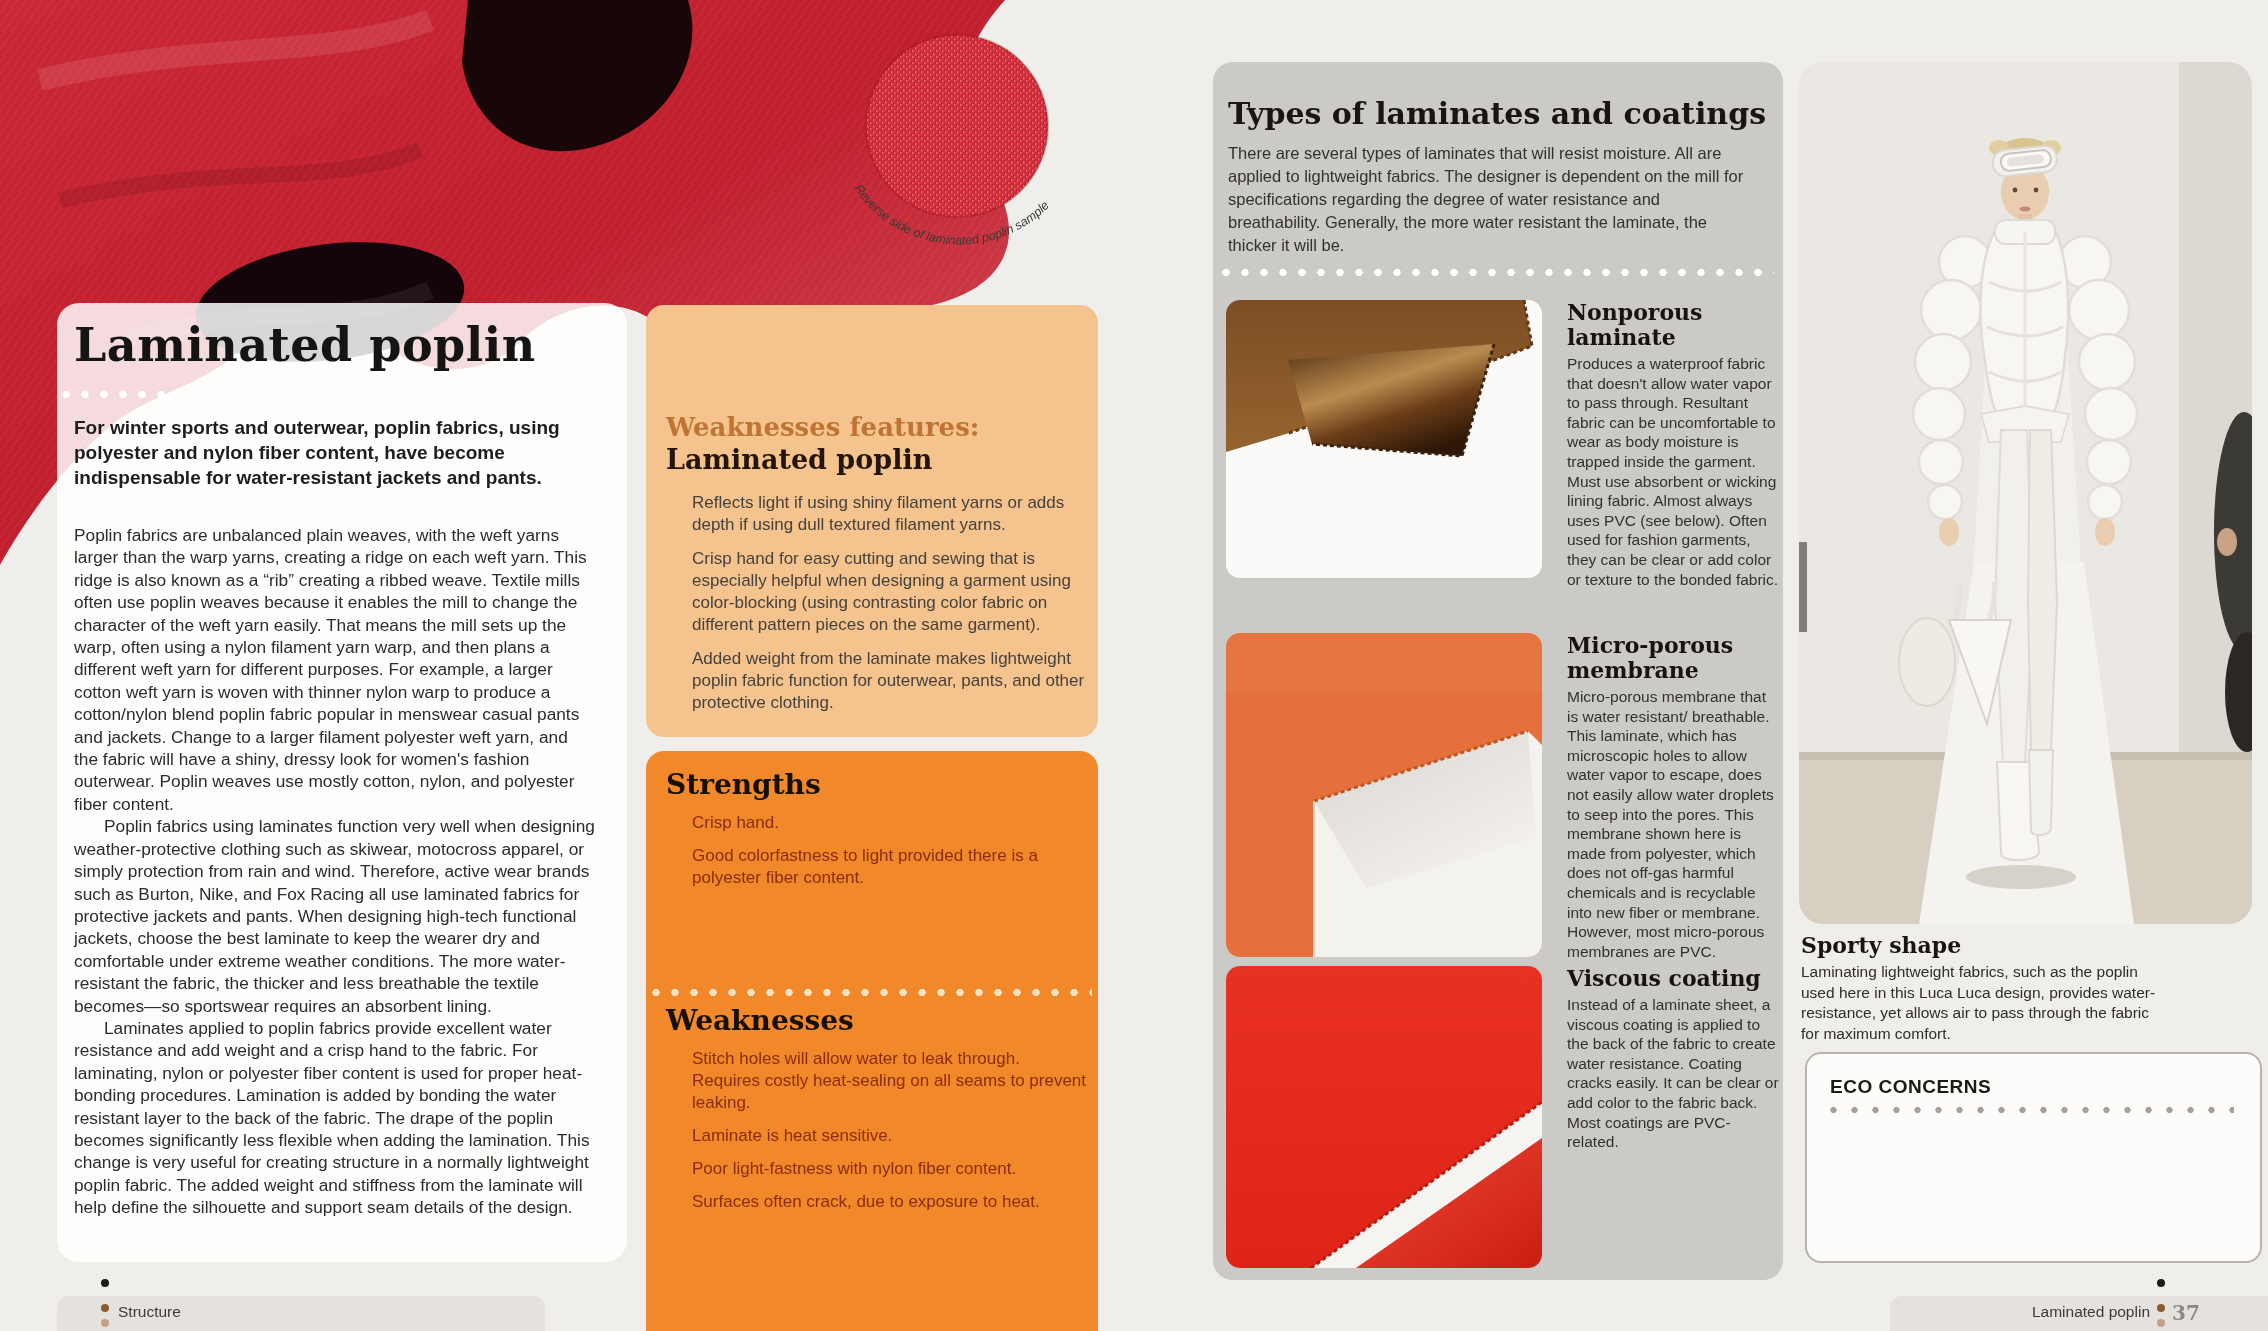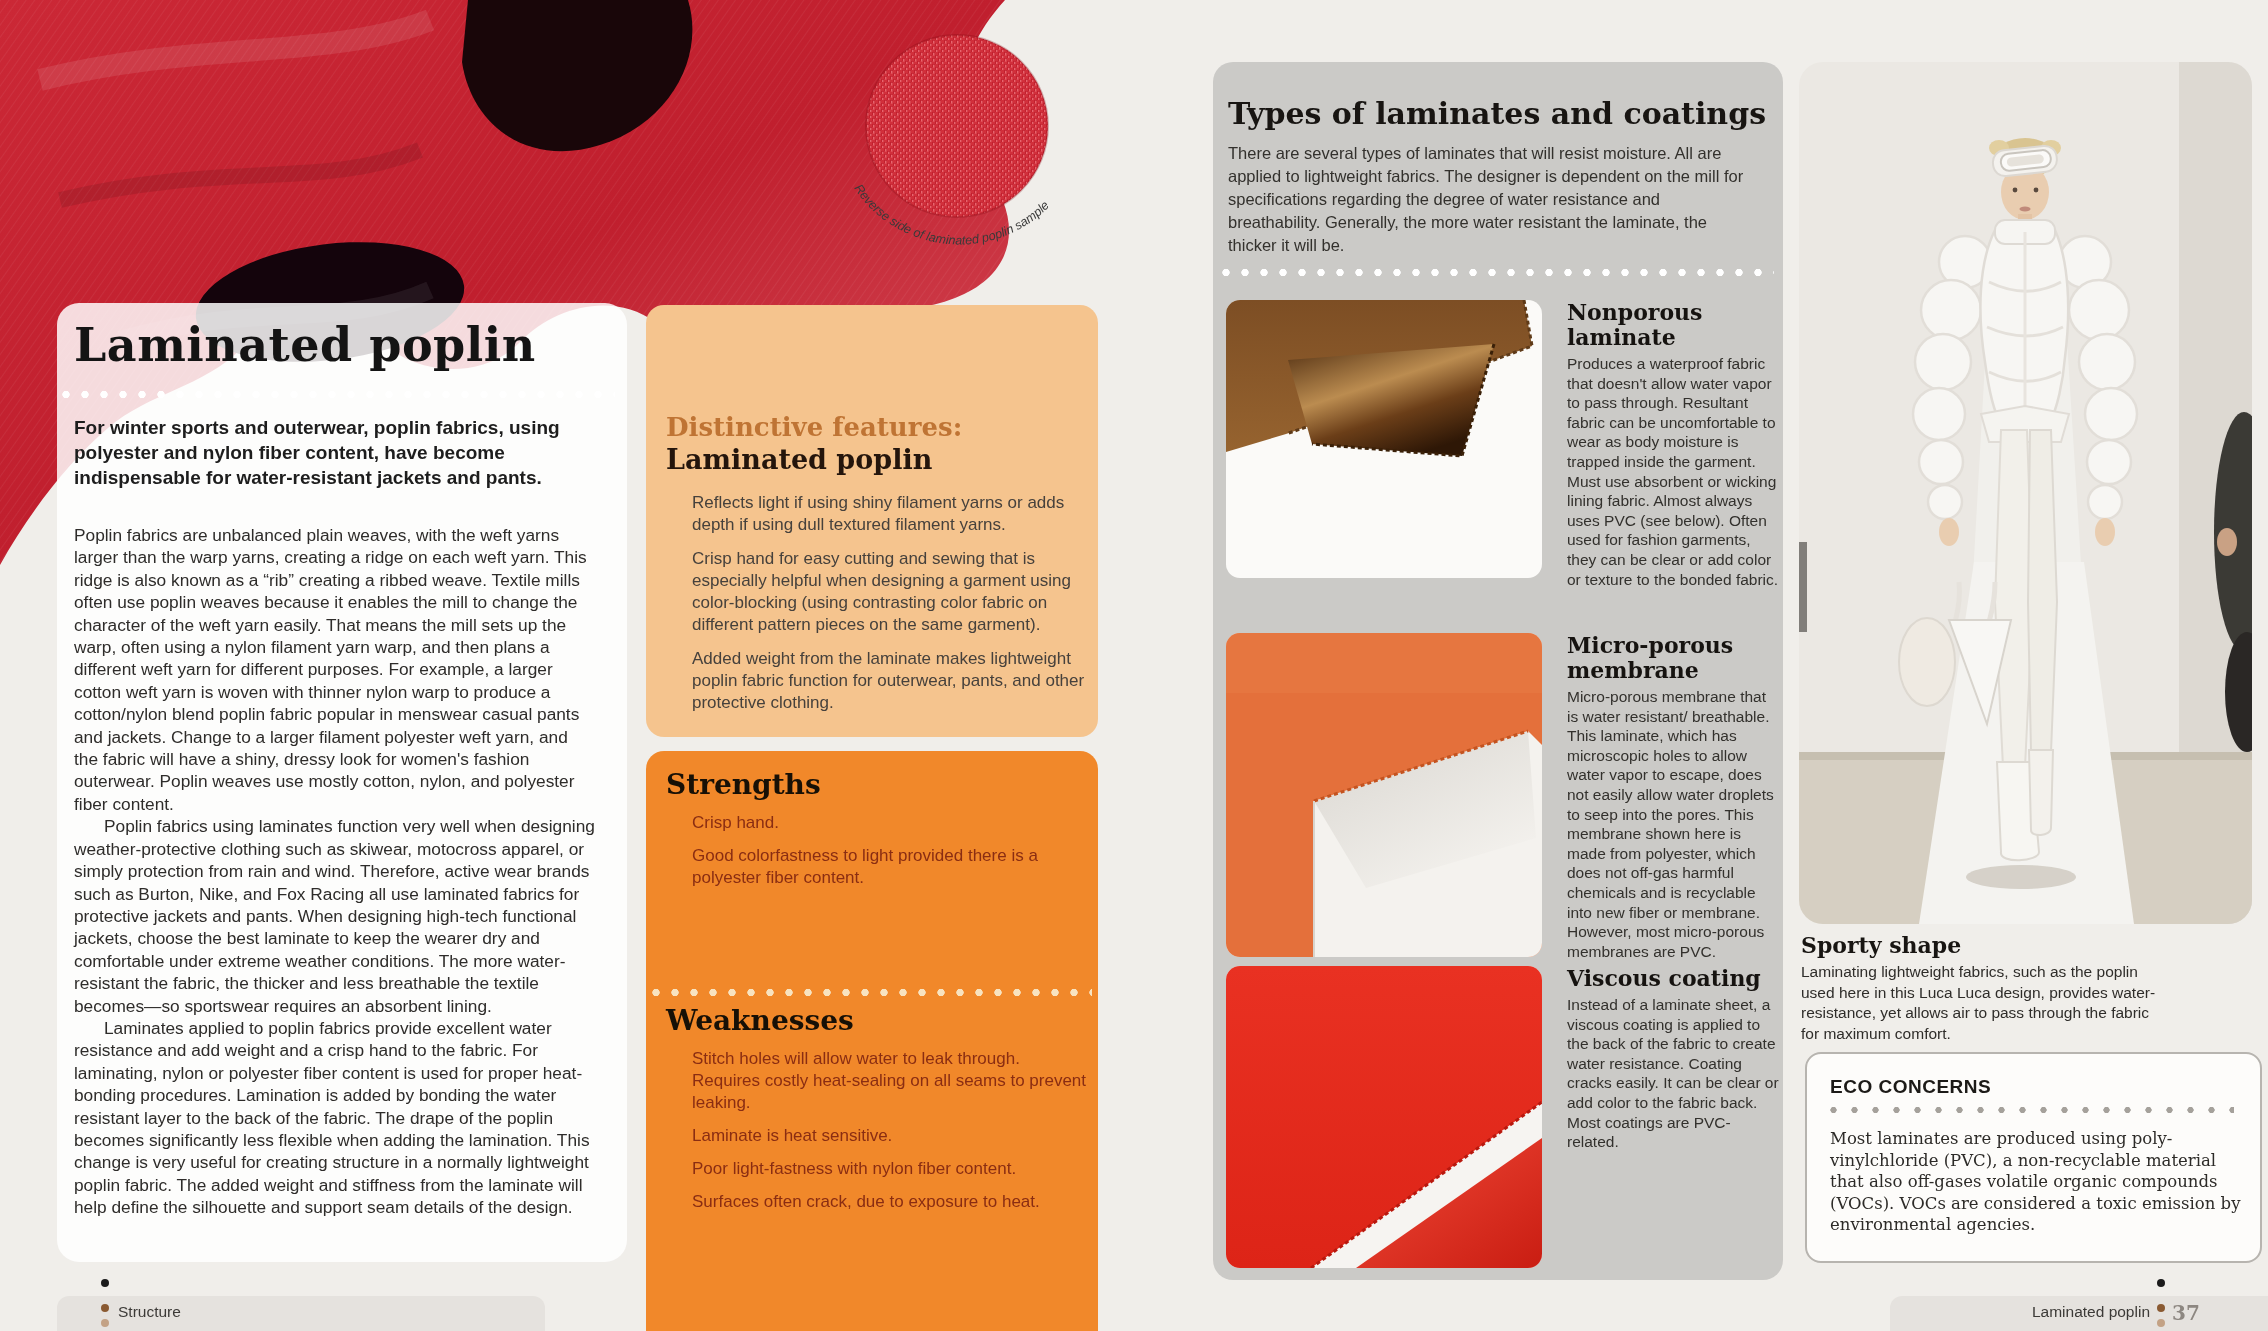--- a/index.html
+++ b/index.html
@@ -114,21 +114,21 @@
 
   <div class="abs intro" style="left:74px;top:415px;width:516px;">For winter sports and outerwear, poplin fabrics, using polyester and nylon fiber content, have become indispensable for water-resistant jackets and pants.</div>
 
   <div class="abs bodytext" style="left:74px;top:524px;width:522px;">
     <p>Poplin fabrics are unbalanced plain weaves, with the weft yarns larger than the warp yarns, creating a ridge on each weft yarn. This ridge is also known as a “rib” creating a ribbed weave. Textile mills often use poplin weaves because it enables the mill to change the character of the weft yarn easily. That means the mill sets up the warp, often using a nylon filament yarn warp, and then plans a different weft yarn for different purposes. For example, a larger cotton weft yarn is woven with thinner nylon warp to produce a cotton/nylon blend poplin fabric popular in menswear casual pants and jackets. Change to a larger filament polyester weft yarn, and the fabric will have a shiny, dressy look for women's fashion outerwear. Poplin weaves use mostly cotton, nylon, and polyester fiber content.</p>
     <p class="ind">Poplin fabrics using laminates function very well when designing weather-protective clothing such as skiwear, motocross apparel, or simply protection from rain and wind. Therefore, active wear brands such as Burton, Nike, and Fox Racing all use laminated fabrics for protective jackets and pants. When designing high-tech functional jackets, choose the best laminate to keep the wearer dry and comfortable under extreme weather conditions. The more water-resistant the fabric, the thicker and less breathable the textile becomes—so sportswear requires an absorbent lining.</p>
     <p class="ind">Laminates applied to poplin fabrics provide excellent water resistance and add weight and a crisp hand to the fabric. For laminating, nylon or polyester fiber content is used for proper heat-bonding procedures. Lamination is added by bonding the water resistant layer to the back of the fabric. The drape of the poplin becomes significantly less flexible when adding the lamination. This change is very useful for creating structure in a normally lightweight poplin fabric. The added weight and stiffness from the laminate will help define the silhouette and support seam details of the design.</p>
   </div>
 
   <div class="abs peach-box" style="left:646px;top:305px;width:452px;height:432px;"></div>
-  <div class="abs serif eyebrow" style="left:666px;top:412px;">Distinctive features:</div>
+  <div class="abs serif eyebrow" style="left:666px;top:412px;">Weaknesses features:</div>
   <div class="abs serif feat-head" style="left:666px;top:444px;">Laminated poplin</div>
   <div class="abs feat-items" style="left:692px;top:492px;width:400px;">
     <p>Reflects light if using shiny filament yarns or adds depth if using dull textured filament yarns.</p>
     <p>Crisp hand for easy cutting and sewing that is especially helpful when designing a garment using color-blocking (using contrasting color fabric on different pattern pieces on the same garment).</p>
     <p>Added weight from the laminate makes lightweight poplin fabric function for outerwear, pants, and other protective clothing.</p>
   </div>
 
   <div class="abs orange-box" style="left:646px;top:751px;width:452px;height:580px;"></div>
   <div class="abs serif sw-title" style="left:666px;top:768px;">Strengths</div>
   <div class="abs sw-items" style="left:692px;top:812px;width:398px;">
@@ -290,21 +290,20 @@
       <polygon points="150,558 212,558 188,662" fill="#f8f7f4" stroke="#d8d4cd" stroke-width="2"></polygon>
     </svg>
   </div>
 
   <div class="abs serif sporty-title" style="left:1801px;top:932px;">Sporty shape</div>
   <div class="abs sporty-text" style="left:1801px;top:962px;width:356px;">Laminating lightweight fabrics, such as the poplin used here in this Luca Luca design, provides water-resistance, yet allows air to pass through the fabric for maximum comfort.</div>
 
   <div class="abs eco-box" style="left:1805px;top:1052px;width:453px;height:207px;"></div>
   <div class="abs eco-title" style="left:1830px;top:1076px;">ECO CONCERNS</div>
   <div class="abs dotline d-gray" style="left:1830px;top:1106px;width:404px;"></div>
-  <div class="abs eco-text" style="left:1830px;top:1128px;width:412px;">Most laminates are produced using poly-vinylchloride (PVC), a non-recyclable material that also off-gases volatile organic compounds (VOCs). VOCs are considered a toxic emission by environmental agencies.</div>
 
   <div class="abs foot-bar" style="left:1890px;top:1296px;width:378px;border-radius:12px 0 0 0;"></div>
   <div class="abs pgdot" style="left:2157px;top:1279px;background:#1b1b1b;"></div>
   <div class="abs foot-sec" style="left:1950px;top:1303px;width:200px;text-align:right;">Laminated poplin</div>
   <div class="abs pgdot" style="left:2157px;top:1304px;background:#8a5a32;"></div>
   <div class="abs foot-num" style="left:2172px;top:1301px;">37</div>
   <div class="abs pgdot" style="left:2157px;top:1319px;background:#c3a285;"></div>
 
 </div>
 

